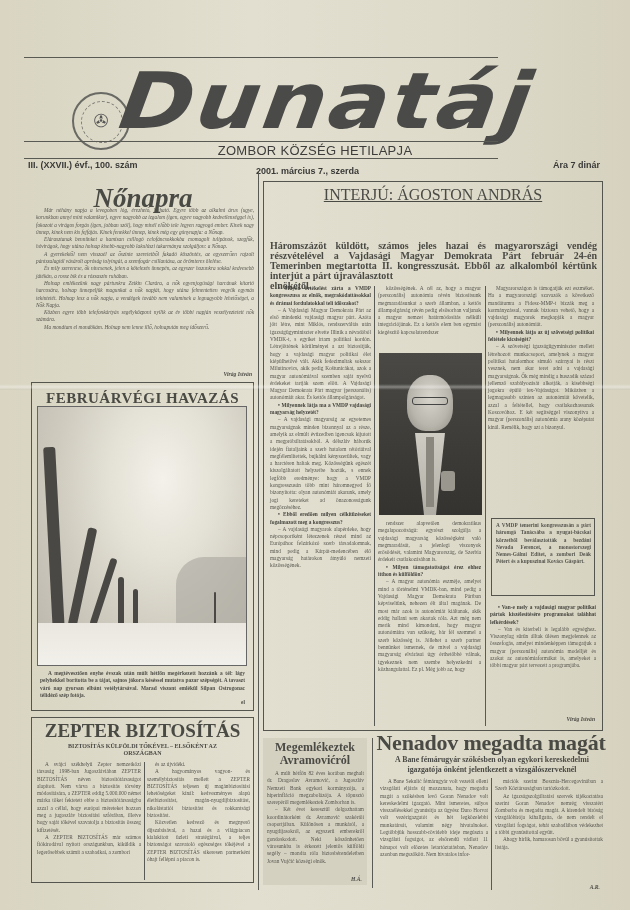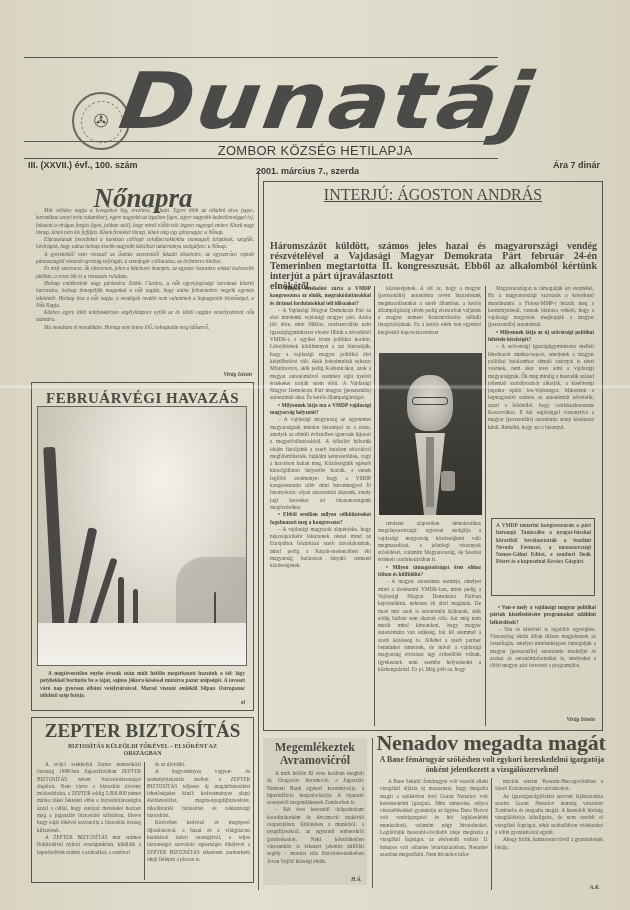--- a/index.html
+++ b/index.html
@@ -297,21 +297,21 @@
   <div class="megem-box"></div>
   <div class="vline" style="left:372px; top:738px; height:150px;"></div>
   <div class="megem-title">Megemlékeztek Avramovićról</div>
   <div class="megem-body text-block">
     <p>A múlt hétfőn 82 éves korában meghalt dr. Dragoslav Avramović, a Jugoszláv Nemzeti Bank egykori kormányzója, a hiperinfláció megzabolázója. A tőpusztó szerepéről megemlékeztek Zomborban is.</p>
     <p>– Két évet keresztül dolgozhattam koordinátorként dr. Avramović szakértői csoportjában. Különösen a munkáról, a nyugdíjasokról, az egyszerű emberekről gondoskodott. Neki köszönhetően városunkba is érkezett jelentős külföldi segély – mondta róla biztosbérendeletben Jovan Vujčić községi elnök.</p>
   </div>
   <div class="megem-byline byline">H.Á.</div>
 
   <div class="nenadov-title">Nenadov megadta magát</div>
-  <div class="nenadov-lead">A Bane fémárugyár szökésben volt egykori kereskedelmi igazgatója önként jelentkezett a vizsgálószerveknél</div>
+  <div class="nenadov-lead">A Bane fémárugyár szökésben olyan egykori kereskedelmi igazgatója önként jelentkezett a vizsgálószerveknél</div>
   <div class="vline" style="left:491px; top:778px; height:112px;"></div>
   <div class="nenadov-col1 text-block">
     <p>A Bane Sekulić fémárugyár volt vezetői elleni vizsgálati eljárás új mozzanata, hogy megadta magát a szökésben levő Goran Nenadov volt kereskedelmi igazgató. Mint ismeretes, súlyos visszaélésekkel gyanúsítja az ügyész Đuro Horvat volt vezérigazgatót és hét legközelebbi munkatársát, valamint négy hivatalnokot. Legtöbbjük hosszabb-rövidebb ideje megúszta a vizsgálati fogságot, az elsőrendű vádlott 11 hónapot volt előzetes letartóztatásban, Nenadov azonban megszökött. Nem hivatalos infor-</p>
   </div>
   <div class="nenadov-col2 text-block">
     <p>mációk szerint Bosznia-Hercegovinában a Szerb Köztársaságban tartózkodott.</p>
     <p>Az igazságszolgáltatási szervek tájékoztatása szerint Goran Nenadov nemrég visszatért Zomborba és megadta magát. A kirendelt bíróság vizsgálóbírója kihallgatta, de nem rendelt el vizsgálati fogságot, tehát szabadlábon védekezhet a többi gyanúsítottal együtt.</p>
     <p>Ahogy hírlik, hamarosan bővül a gyanúsítottak listája.</p>
   </div>
   <div class="nenadov-byline byline">A.R.</div>

